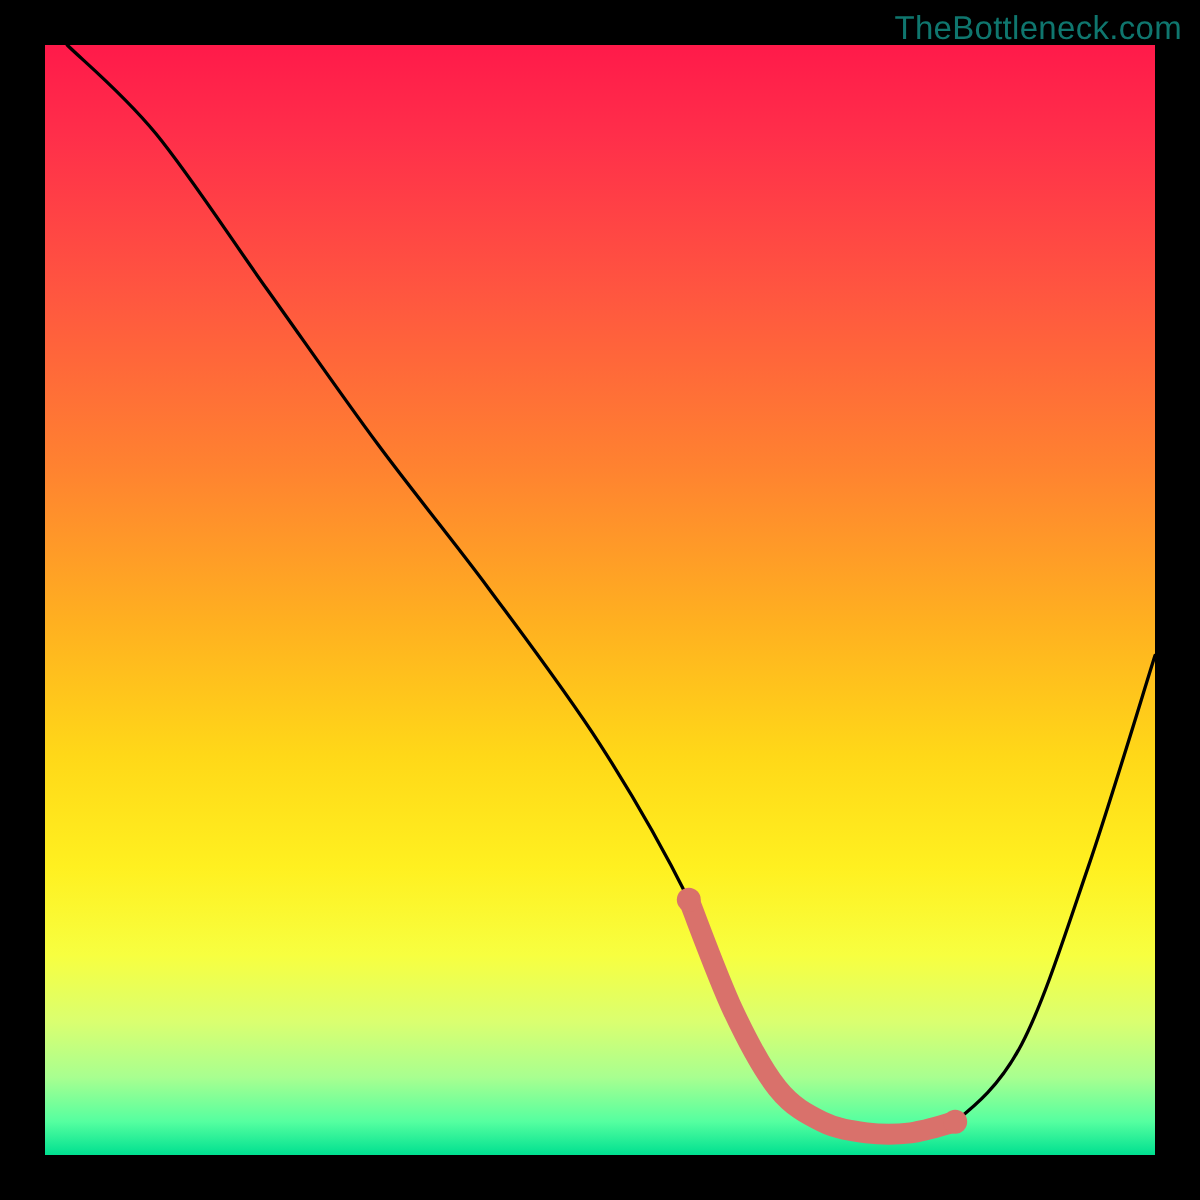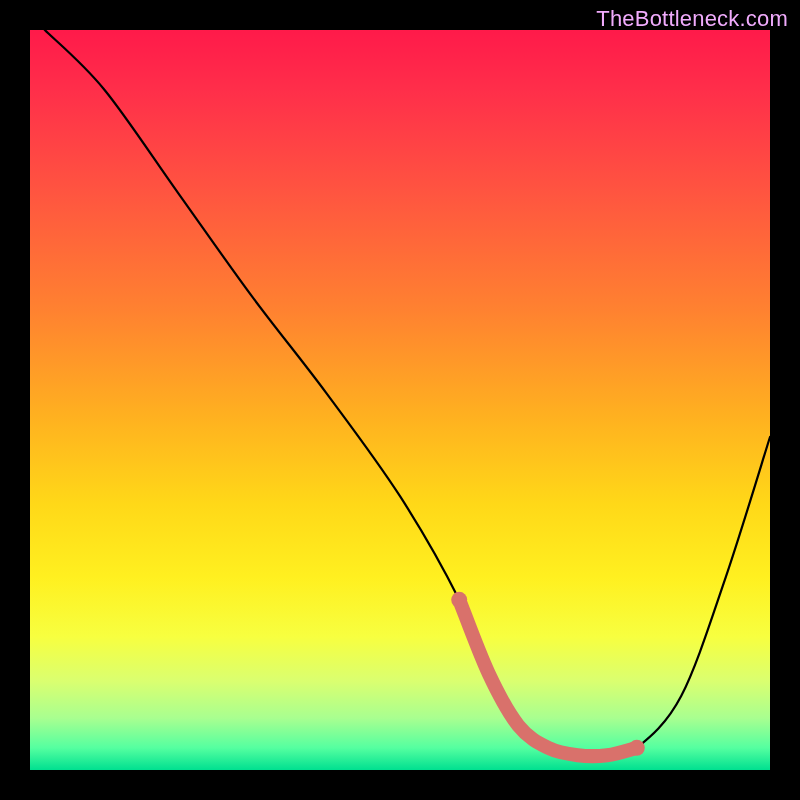--- a/index.html
+++ b/index.html
@@ -35,21 +35,21 @@
       #daff70 88%,
       #a8ff90 93%,
       #55ffa0 97%,
       #00e090 100%
     );
   }
   .watermark {
     position: absolute;
     top: 6px;
     right: 12px;
-    color: #f0abfc;
+    color: #0f766e;
     font-size: 22px;
     font-weight: 500;
     letter-spacing: 0.2px;
     user-select: none;
   }
   svg.curve {
     position: absolute;
     left: 0;
     top: 0;
     width: 740px;

